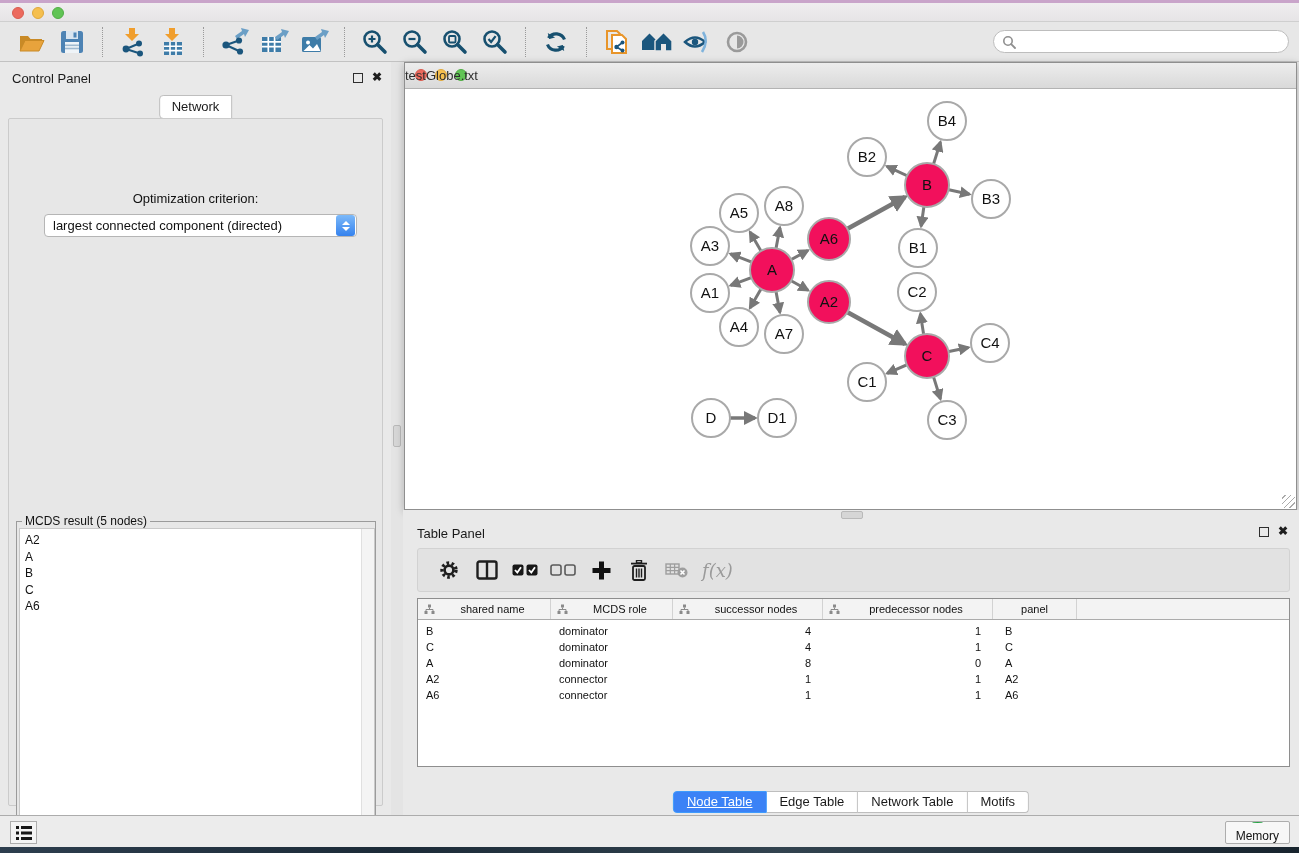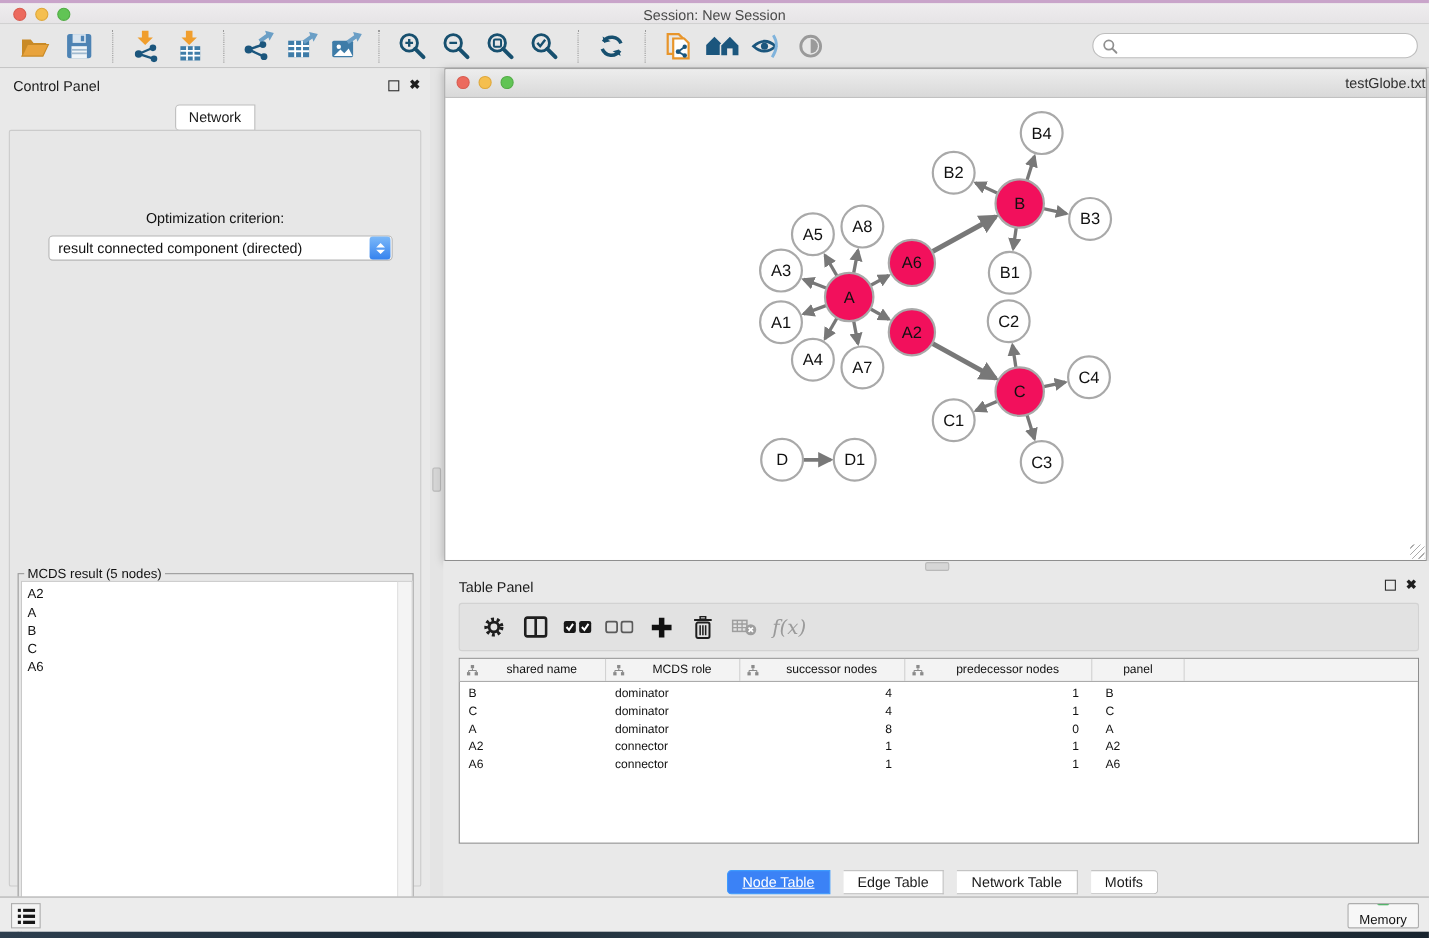--- a/index.html
+++ b/index.html
@@ -59,21 +59,21 @@
   .resultlist .items { padding-top:3px; }
 
   
   .v-div { position:absolute; left:391px; top:0; width:12px; height:753px; background:#E4E4E4; }
   .v-div .grip { position:absolute; left:2px; top:363px; width:8px; height:22px; background:#D6D6D6; border:1px solid #B9B9B9; border-radius:2px; }
 
   
   .net-window { position:absolute; left:404px; top:0; width:893px; height:448px; background:#FFF; border:1px solid #8F8F8F; box-shadow:0 2px 8px rgba(0,0,0,0.25); }
   .net-titlebar { position:absolute; left:0; top:0; width:100%; height:26px; background:linear-gradient(#EDEDED,#D9D9D9); border-bottom:1px solid #B3B3B3; }
   .net-titlebar .lights { left:10px; top:6px; }
-  .net-titlebar .title { position:absolute; left:0; right:0; top:5px; text-align:right; font-size:13px; color:#2E2E2E; }
+  .net-titlebar .title { position:absolute; left:0; right:0; top:5px; text-align:left; font-size:13px; color:#2E2E2E; }
   .net-canvas { position:absolute; left:0; top:26px; width:891px; height:420px; background:#FFF; }
   .resize-grip { position:absolute; right:1px; bottom:1px; width:13px; height:13px; background:repeating-linear-gradient(135deg, transparent 0 2px, #ABABAB 2px 3px, transparent 3px 4px); }
 
   
   .h-gap { position:absolute; left:403px; top:448px; width:896px; height:10px; background:#E9E9E9; }
   .h-gap .grip { position:absolute; left:438px; top:1px; width:22px; height:8px; background:#D6D6D6; border:1px solid #B9B9B9; border-radius:2px; }
 
   
   .table-panel { position:absolute; left:403px; top:458px; width:896px; height:295px; background:#E9E9E9; }
   .tp-head { position:absolute; left:0; top:4px; width:100%; height:18px; }
@@ -88,21 +88,21 @@
   .th { display:flex; align-items:center; font-size:11px; color:#111; border-right:1px solid #D2D2D2; }
   .th .lbl { flex:1; text-align:center; padding:0 4px; }
   .th .treeicon { margin-left:6px; }
   .tr { display:flex; height:16px; align-items:center; }
   .td { font-size:11px; color:#111; overflow:hidden; white-space:nowrap; }
   .c0{width:133px} .c1{width:122px} .c2{width:150px} .c3{width:170px} .c4{width:84px}
   .al{padding-left:8px} .ar{text-align:right;padding-right:12px} .al2{padding-left:12px}
   .tbody { padding-top:3px; }
 
   .tp-tabs { left:50%; transform:translateX(-50%); top:271px; }
-  .tab.small { font-size:13px; padding:2px 13px 3px 13px;margin-left:12px; }
+  .tab.small { font-size:13px; padding:2px 13px 3px 13px; }
 
   
   .statusbar { position:absolute; left:0; top:815px; width:1299px; height:32px; background:#ECECEC; border-top:1px solid #ACACAC; }
   .list-btn { position:absolute; left:10px; top:5px; width:27px; height:23px; background:#F4F4F4; border:1px solid #ADADAD; display:flex; align-items:center; justify-content:center; }
   .mem-btn { position:absolute; right:9px; top:5px; height:23px; background:#F7F7F7; border:1px solid #ADADAD; border-radius:2px; display:flex; align-items:center; padding:0 10px; gap:6px;flex-direction:column; }
   .mem-dot { width:11px; height:11px; border-radius:50%; background:#24A343; }
   .mem-btn span { font-size:12px; color:#111; }
   .desktop-bottom { position:absolute; left:0; top:847px; width:1299px; height:6px; background:linear-gradient(90deg,#2D3E4E,#1C2B38 30%,#32434F 60%,#18242E); }
 
   svg { display:block; }
@@ -113,21 +113,20 @@
 <div class="app">
 
   <div class="desktop-top"></div>
 
   <div class="titlebar">
     <div class="lights">
       <div class="light red"></div>
       <div class="light yellow"></div>
       <div class="light green"></div>
     </div>
-    <div class="title">Session: New Session</div>
   </div>
 
   <div class="toolbar">
     <div class="tbtn">
       <svg width="28" height="26" viewBox="0 0 28 26">
         <path d="M2 22 V7 h8 l2.5 3 H24 v4 H7 Z" fill="#C98A26"></path>
         <path d="M2 22 L7 11.5 h19 L21 22 Z" fill="#E8A33C" stroke="#C98A26" stroke-width="1"></path>
       </svg>
     </div>
     <div class="tbtn">
@@ -281,21 +280,21 @@
       </div>
       <div class="tabrow cp-tabs" id="cp-tabs">
           <div class="tab">Network</div>
           <div class="tab">Style</div>
           <div class="tab">Select</div>
           <div class="tab active">MCDS</div>
         </div>
       <div class="cp-body">
         <div class="opt-label">Optimization criterion:</div>
         <div class="dropdown">
-          <span class="val">result connected component (directed)</span>
+          <span class="val">largest connected component (directed)</span>
           <span class="stepper">
               <span class="up"></span>
               <span class="dn"></span>
             </span>
         </div>
         <div class="groupbox">
           <span class="legend">MCDS result (5 nodes)</span>
           <div class="resultlist">
             <div class="items" id="result-items">
                 <div class="list-item">A2</div>

